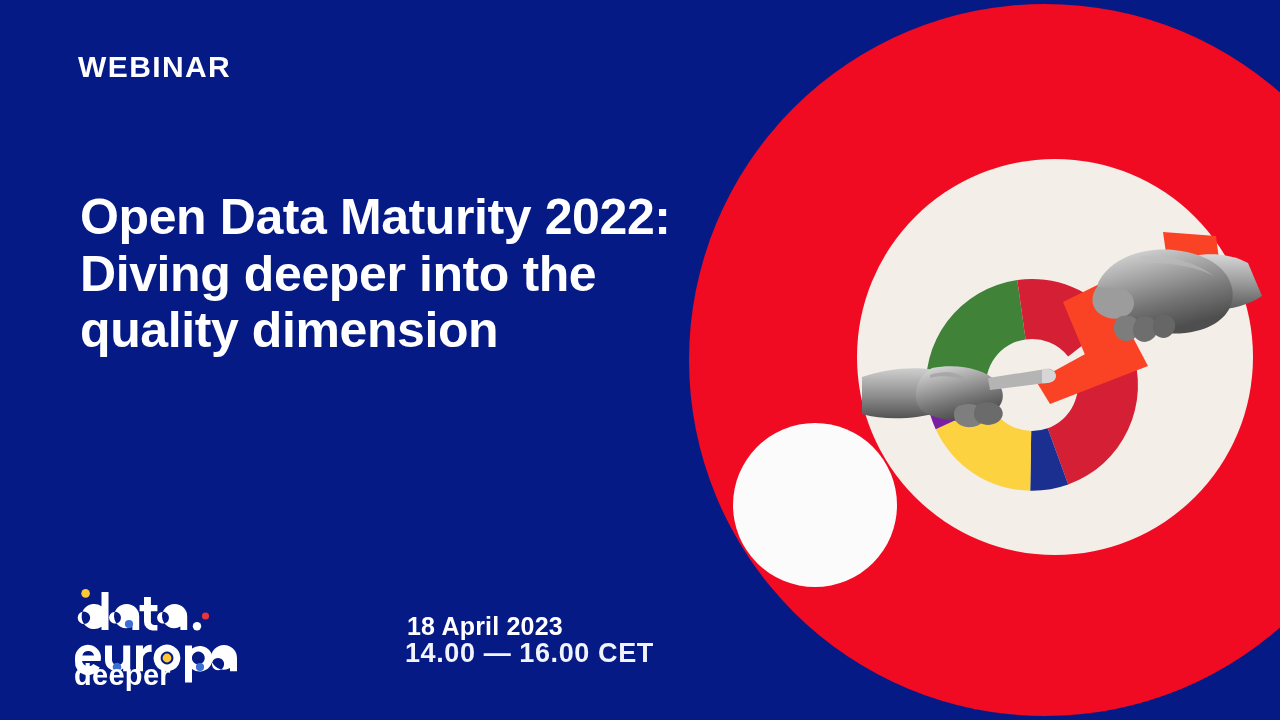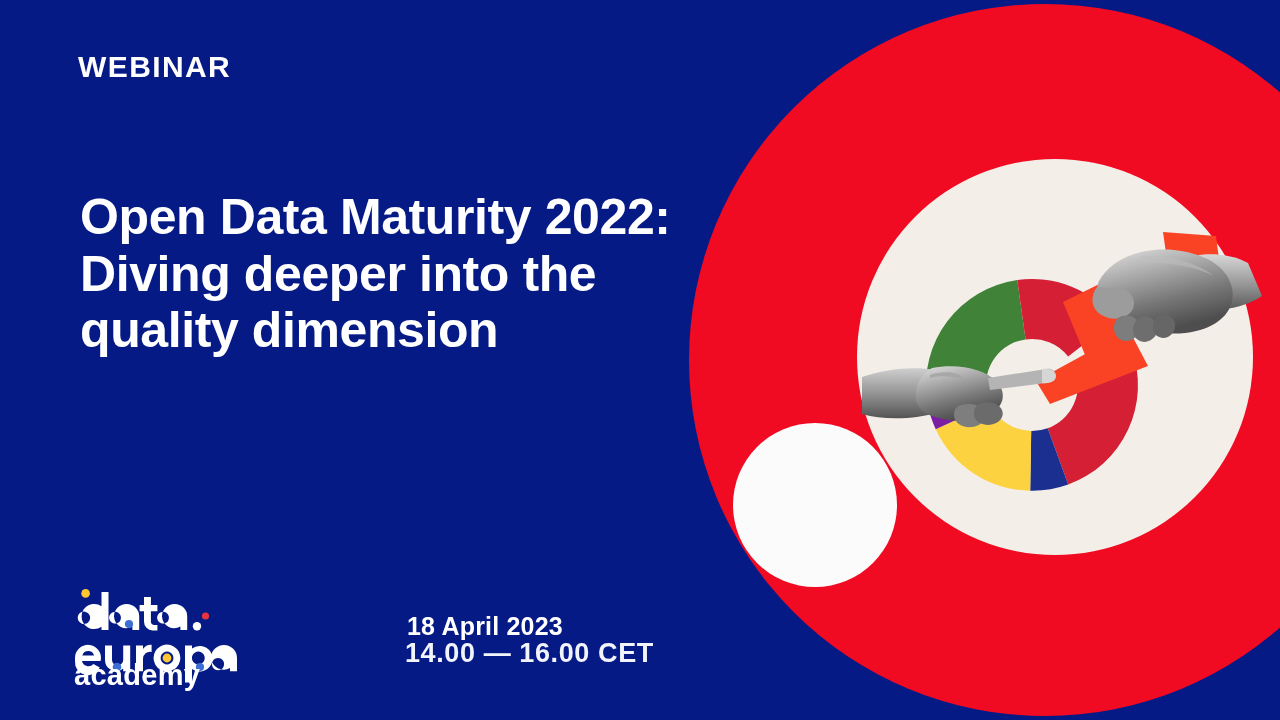--- a/index.html
+++ b/index.html
@@ -259,15 +259,15 @@
       <path fill="#FFFFFF" d="M115,62.5 h7 v3 a12.8,12.8 0 1 1 0,20.4 v13.6 h-7 Z
                                M128.3,68.6 a6.4,6.4 0 1 0 0.05,0 Z"></path>
       <circle cx="130" cy="84" r="4.1" fill="#3B6FD4"></circle>
 
       <path fill="#FFFFFF" d="M141,75 a13,13 0 1 1 26,0 v13.2 h-7 v-3.2
                                a12.8,12.8 0 0 1 -19,-10 Z
                                M148,75 a6.1,6.1 0 1 0 0.05,0 Z"></path>
     </g>
   </svg>
 
-  <div class="logo-academy">academy</div>
+  <div class="logo-academy">deeper</div>
 
 </div>
 
 </body></html>

